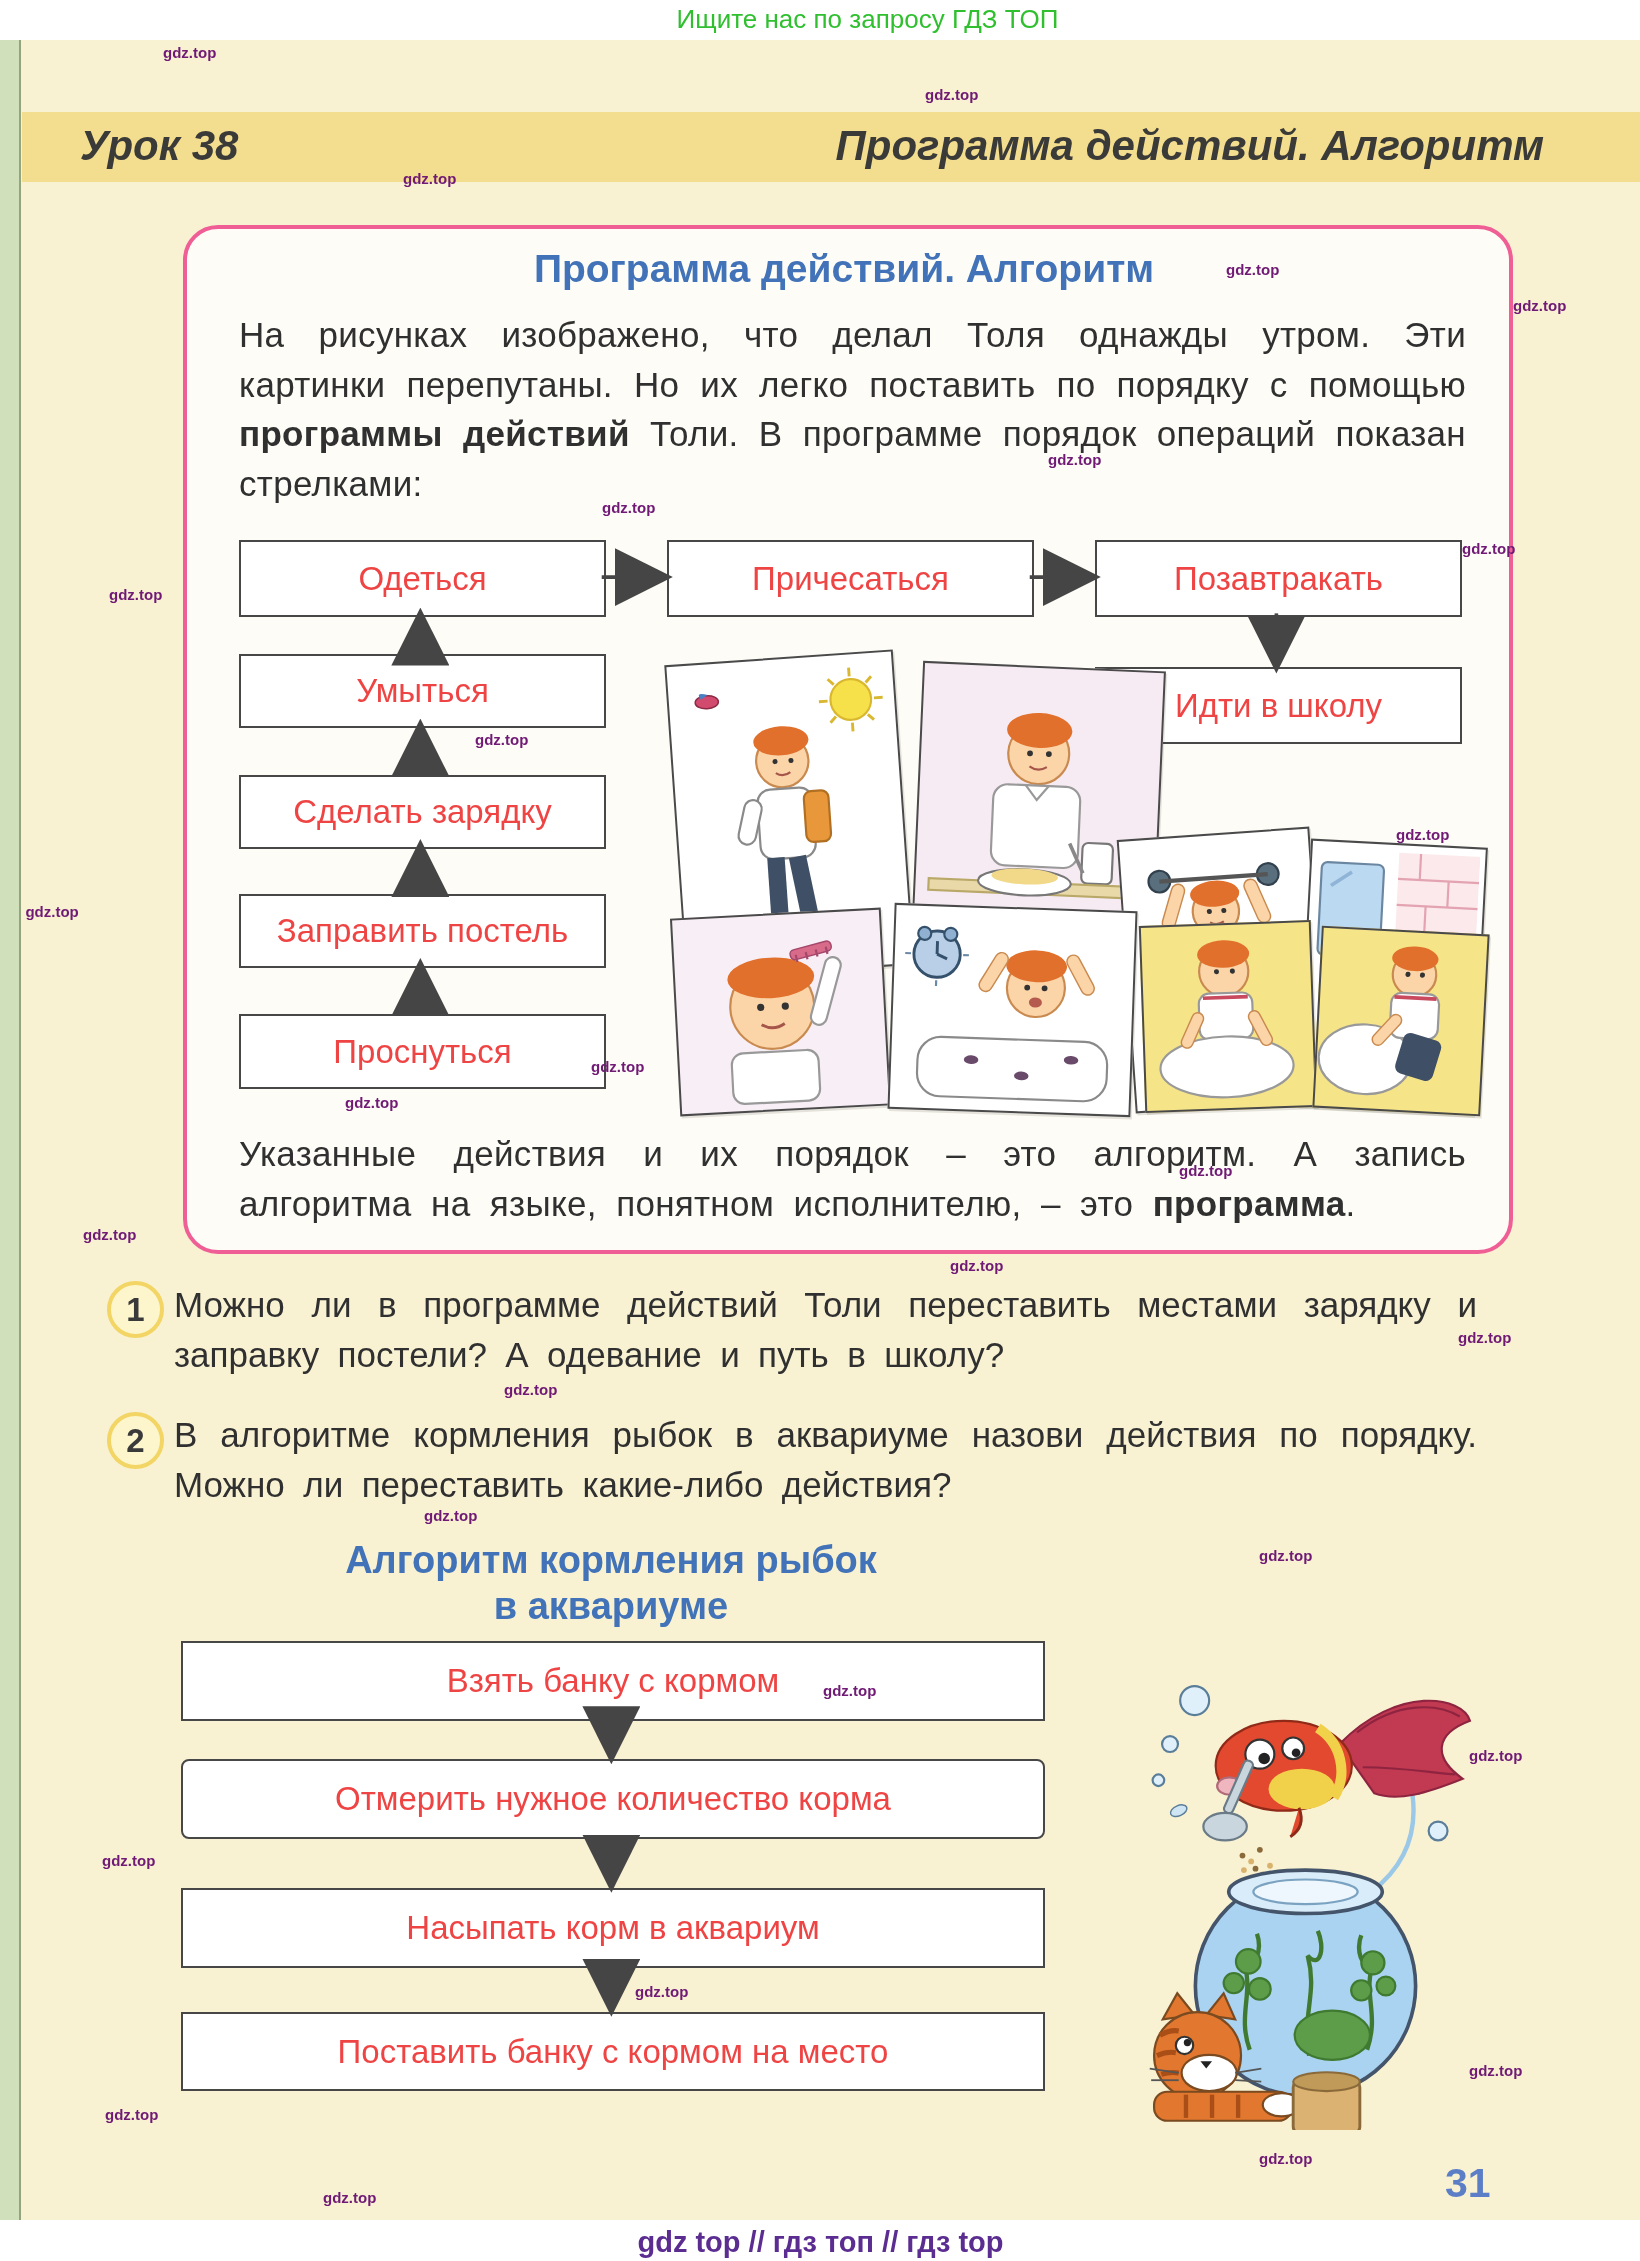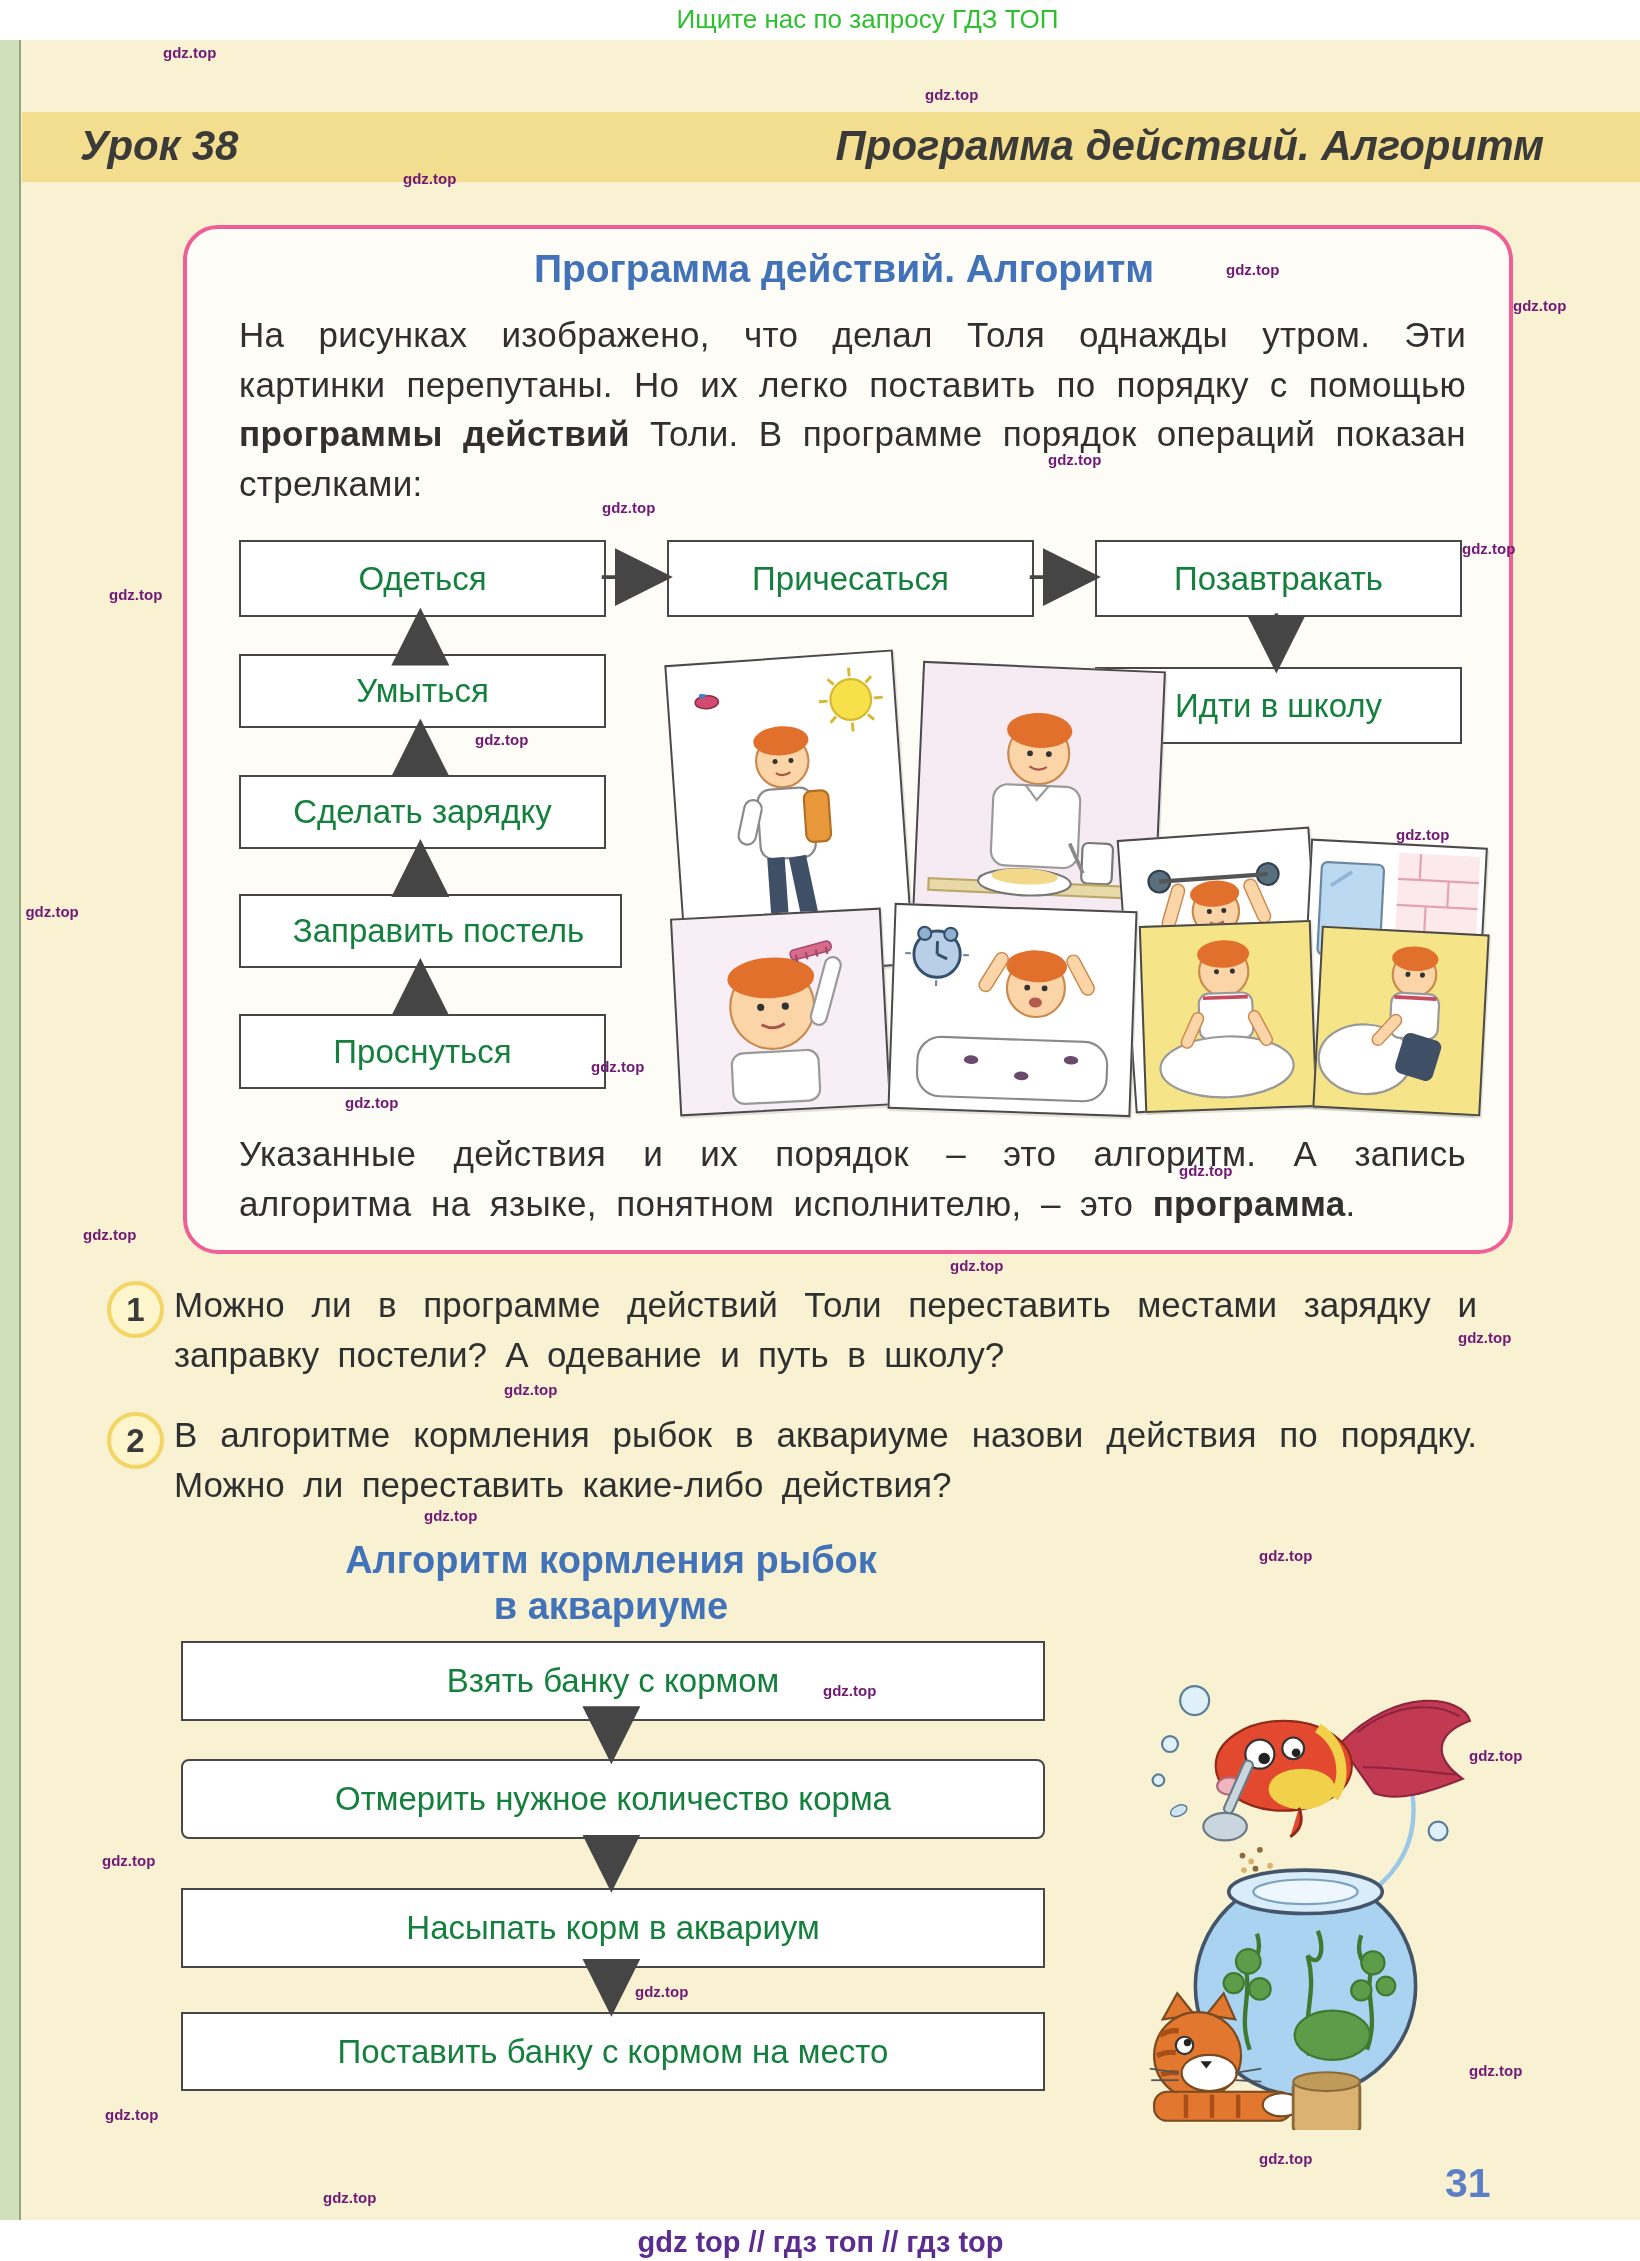--- a/index.html
+++ b/index.html
@@ -16,21 +16,21 @@
   .band-title{top:122px;right:97px;font-size:42px;font-weight:bold;font-style:italic;color:#3a3a38;}
   
   .pink-box{top:225px;left:183px;width:1322px;height:1021px;background:#fdfcf6;
             border:4.4px solid #ef5f95;border-radius:35px;}
   .box-title{top:247px;left:183px;width:1322px;text-align:center;font-size:39px;font-weight:bold;color:#4273b8;}
   .para{font-size:35px;line-height:1.42;text-align:justify;color:#303030;word-spacing:9.4px;letter-spacing:0.3px;}
   .intro{top:310px;left:239px;width:1227px;}
   .conclusion{top:1129px;left:239px;width:1227px;}
   
   .fbox{background:#ffffff;border:2.9px solid #474747;display:flex;align-items:center;justify-content:center;
-        font-size:33px;color:#15803d;text-align:center;}
+        font-size:33px;color:#ef4444;text-align:center;}
   .arrow-layer{pointer-events:none;}
   
   .card{border:2.2px solid #4a4a4a;background:#ffffff;box-shadow:1.5px 2.2px 0 rgba(90,80,60,.15);}
   
   .qbadge{width:49px;height:49px;border-radius:50%;background:#fdf6cc;border:4.4px solid #f2d564;
           display:flex;align-items:center;justify-content:center;font-size:33px;font-weight:bold;color:#3a3a3a;}
   .qtext{font-size:35px;line-height:1.42;text-align:justify;word-spacing:8.7px;color:#303030;width:1303px;left:174px;}
   
   .feed-title{top:1537px;left:181px;width:860px;text-align:center;font-size:38px;font-weight:bold;
               color:#4273b8;line-height:1.22;}
@@ -57,21 +57,21 @@
   <div class="abs box-title">Программа действий. Алгоритм</div>
 
   <div class="abs para intro"><span>На рисунках изображено, что делал Толя однажды утром. Эти картинки перепутаны. Но их легко поставить по порядку с помощью </span><b>программы действий</b><span> Толи. В программе порядок операций показан стрелками:</span></div>
 
   <div class="abs fbox" style="left:239px;top:540px;width:363px;height:73px;">Одеться</div>
   <div class="abs fbox" style="left:667px;top:540px;width:363px;height:73px;">Причесаться</div>
   <div class="abs fbox" style="left:1095px;top:540px;width:363px;height:73px;">Позавтракать</div>
   <div class="abs fbox" style="left:1095px;top:667px;width:363px;height:73px;">Идти в школу</div>
   <div class="abs fbox" style="left:239px;top:654px;width:363px;height:70px;">Умыться</div>
   <div class="abs fbox" style="left:239px;top:775px;width:363px;height:70px;">Сделать зарядку</div>
-  <div class="abs fbox" style="left:239px;top:894px;width:363px;height:70px;padding-left:16px;">Заправить постель</div>
+  <div class="abs fbox" style="left:239px;top:894px;width:363px;height:70px;">Заправить постель</div>
   <div class="abs fbox" style="left:239px;top:1014px;width:363px;height:71px;">Проснуться</div>
 
   <svg class="abs arrow-layer" style="left:239px;top:537px;" width="1226" height="559" viewBox="0 0 1690 770">
     <defs>
       <marker id="ah" markerWidth="16" markerHeight="16" refX="12" refY="8" orient="auto">
         <path d="M0,0 L16,8 L0,16 z" fill="#454545"></path>
       </marker>
     </defs>
     <g stroke="#454545" stroke-width="5" fill="none">
       <line x1="500" y1="55" x2="578" y2="55" marker-end="url(#ah)"></line>

